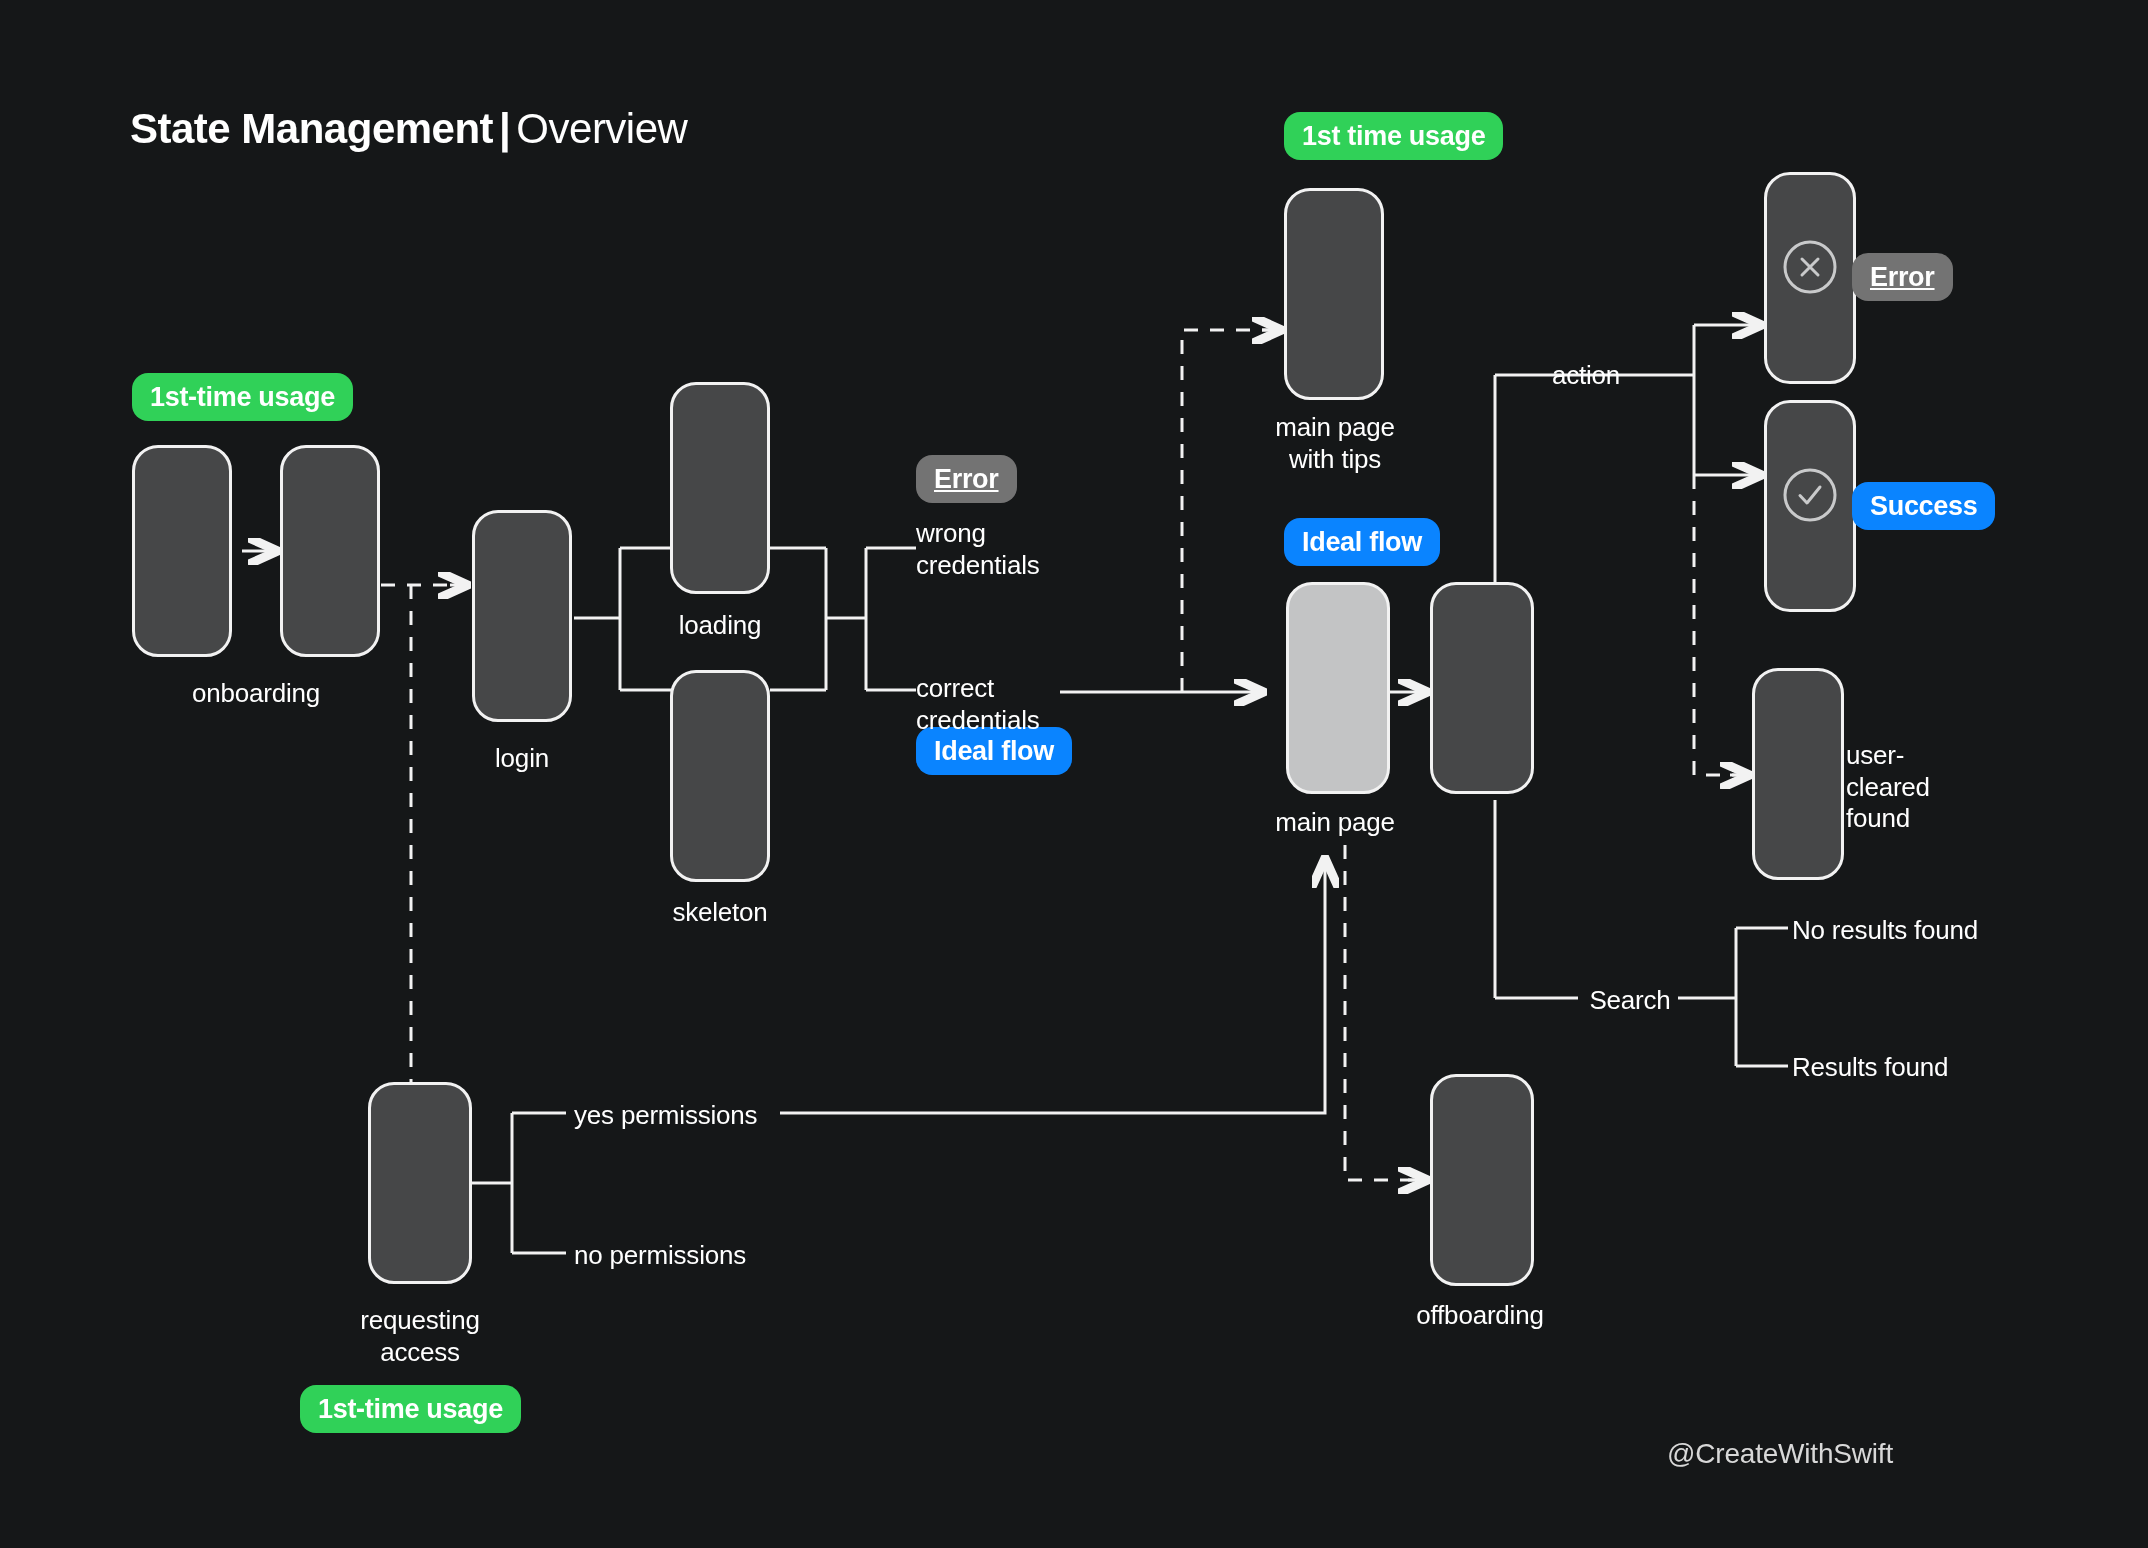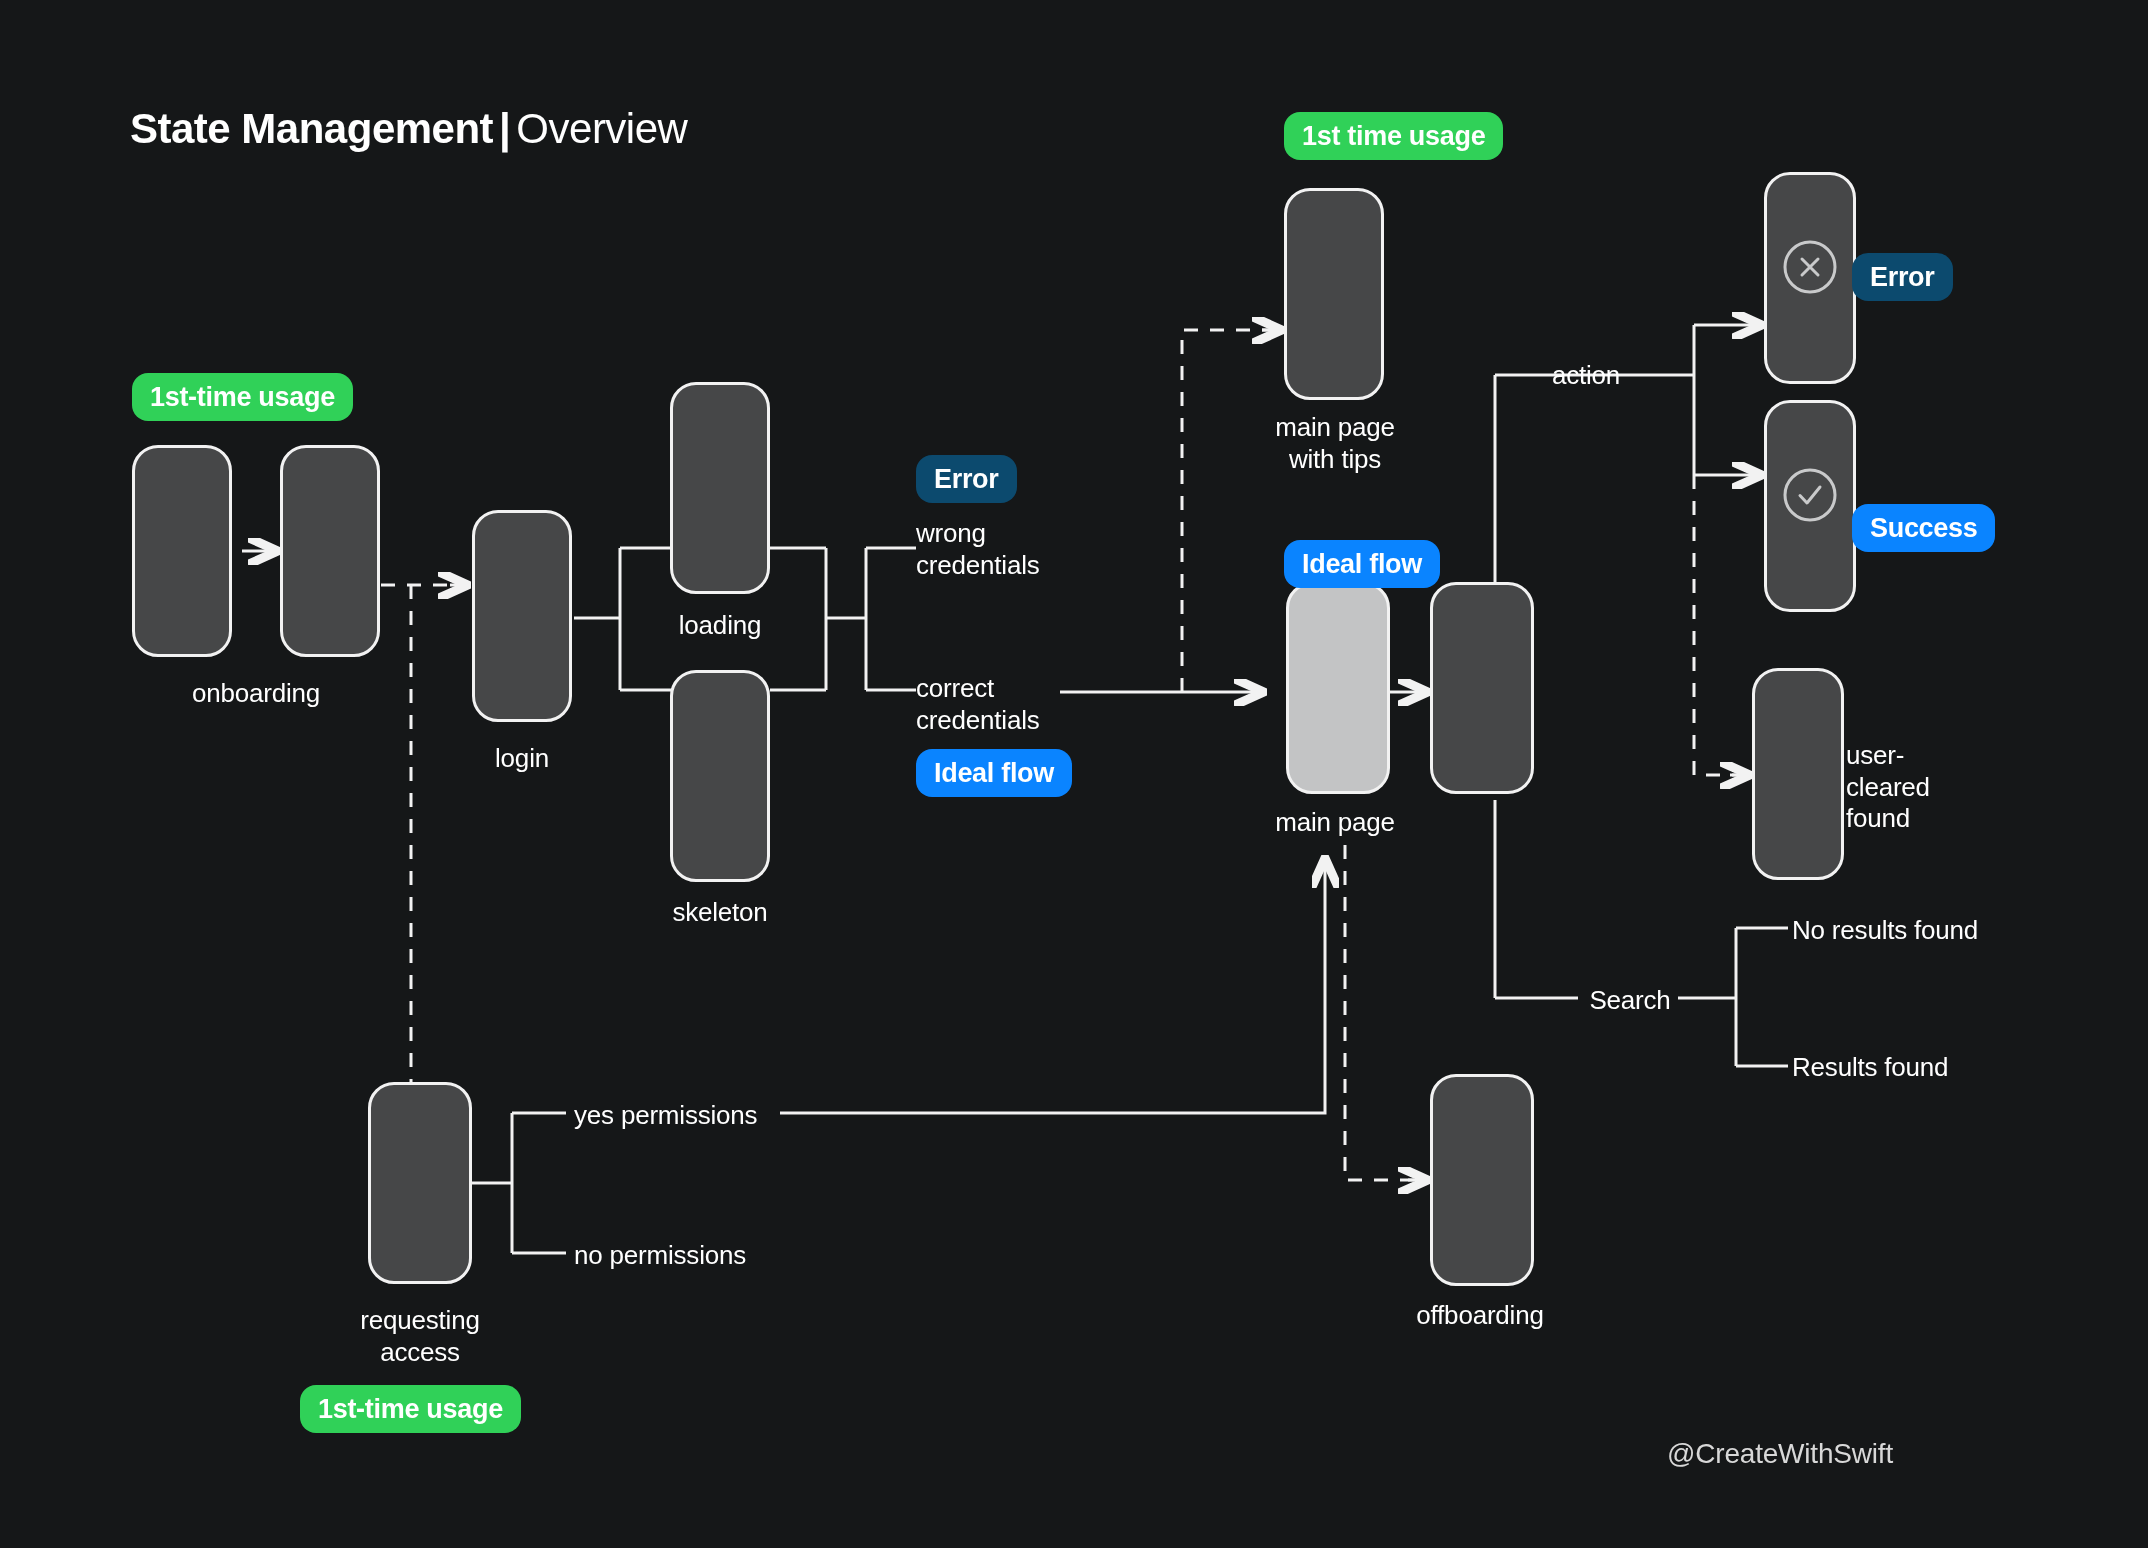--- a/index.html
+++ b/index.html
@@ -57,22 +57,22 @@
     font-weight: 700;
     color: #ffffff;
     border-radius: 16px;
     padding: 12px 18px;
     height: 48px;
     box-sizing: border-box;
     white-space: nowrap;
     letter-spacing: -0.3px;
   }
   .badge.green   { background: #30d158; }
-  .badge.red     { background: #0c4a6e; }
-  .badge.blue    { background: #0a84ff; margin-top: 22px; }
+  .badge.red     { background: #737373; text-decoration: underline; }
+  .badge.blue    { background: #0a84ff; }
 
   
   .label {
     position: absolute;
     font-size: 26px;
     font-weight: 400;
     color: #ffffff;
     line-height: 1.22;
     white-space: pre-line;
     letter-spacing: -0.2px;

